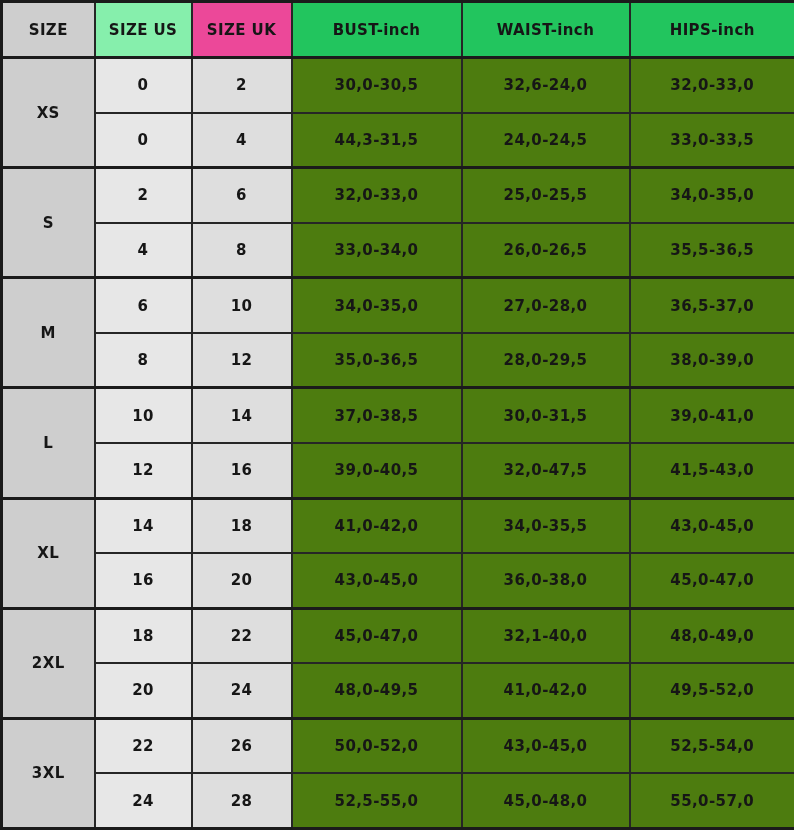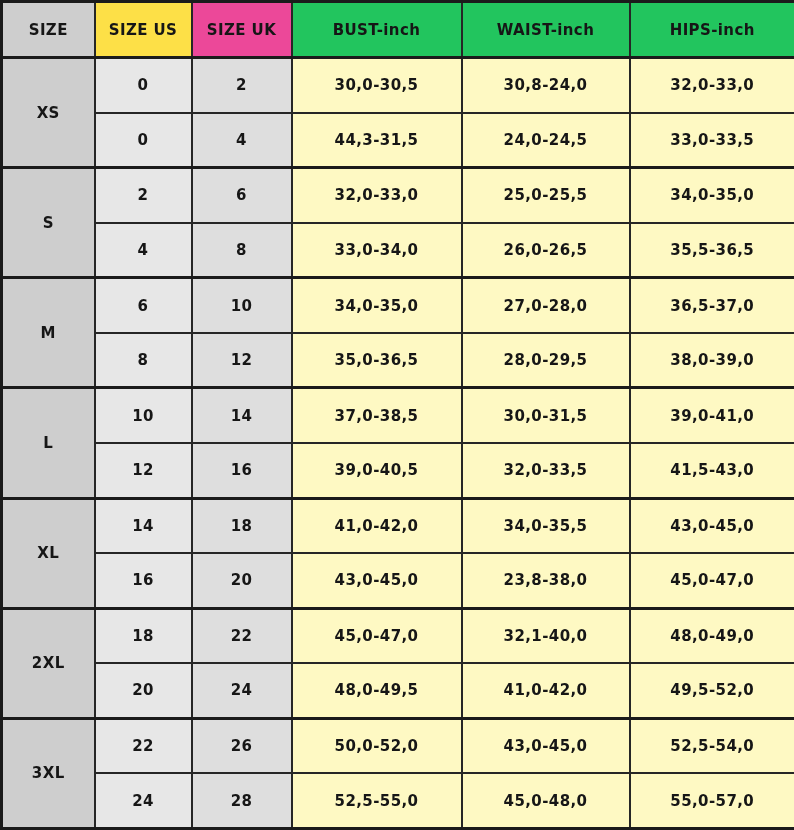--- a/index.html
+++ b/index.html
@@ -33,25 +33,25 @@
   }
   thead th {
     height: 53px;
     border-bottom: 3px solid #1b1b1b;
     background: #22c55e;
   }
   tbody td { height: 52px; }
   tr.grp-start td { border-top: 3px solid #1b1b1b; }
 
   th.c-size, td.c-size { background: #cecece; }
-  th.c-us   { background: #fde047; }
+  th.c-us   { background: #86efac; }
   td.c-us   { background: #e7e7e7; }
   th.c-uk   { background: #ec4899; }
   td.c-uk   { background: #dedede; }
-  td.c-d    { background: #fef9c3; }
+  td.c-d    { background: #4d7c0f; }
 </style>
 </head>
 <body>
 
 <div class="size-chart-wrap">
   <table class="size-chart">
     <colgroup>
       <col style="width:93px">
         <col style="width:97px">
         <col style="width:100px">
@@ -69,21 +69,21 @@
         <th>HIPS-inch</th>
       </tr>
     </thead>
     <tbody>
 
       <tr class="grp-start">
         <td class="c-size" rowspan="2">XS</td>
         <td class="c-us">0</td>
         <td class="c-uk">2</td>
         <td class="c-d">30,0-30,5</td>
-        <td class="c-d">30,8-24,0</td>
+        <td class="c-d">32,6-24,0</td>
         <td class="c-d">32,0-33,0</td>
       </tr>
       <tr>
         <td class="c-us">0</td>
         <td class="c-uk">4</td>
         <td class="c-d">44,3-31,5</td>
         <td class="c-d">24,0-24,5</td>
         <td class="c-d">33,0-33,5</td>
       </tr>
 
@@ -124,37 +124,37 @@
         <td class="c-us">10</td>
         <td class="c-uk">14</td>
         <td class="c-d">37,0-38,5</td>
         <td class="c-d">30,0-31,5</td>
         <td class="c-d">39,0-41,0</td>
       </tr>
       <tr>
         <td class="c-us">12</td>
         <td class="c-uk">16</td>
         <td class="c-d">39,0-40,5</td>
-        <td class="c-d">32,0-33,5</td>
+        <td class="c-d">32,0-47,5</td>
         <td class="c-d">41,5-43,0</td>
       </tr>
 
       <tr class="grp-start">
         <td class="c-size" rowspan="2">XL</td>
         <td class="c-us">14</td>
         <td class="c-uk">18</td>
         <td class="c-d">41,0-42,0</td>
         <td class="c-d">34,0-35,5</td>
         <td class="c-d">43,0-45,0</td>
       </tr>
       <tr>
         <td class="c-us">16</td>
         <td class="c-uk">20</td>
         <td class="c-d">43,0-45,0</td>
-        <td class="c-d">23,8-38,0</td>
+        <td class="c-d">36,0-38,0</td>
         <td class="c-d">45,0-47,0</td>
       </tr>
 
       <tr class="grp-start">
         <td class="c-size" rowspan="2">2XL</td>
         <td class="c-us">18</td>
         <td class="c-uk">22</td>
         <td class="c-d">45,0-47,0</td>
         <td class="c-d">32,1-40,0</td>
         <td class="c-d">48,0-49,0</td>

